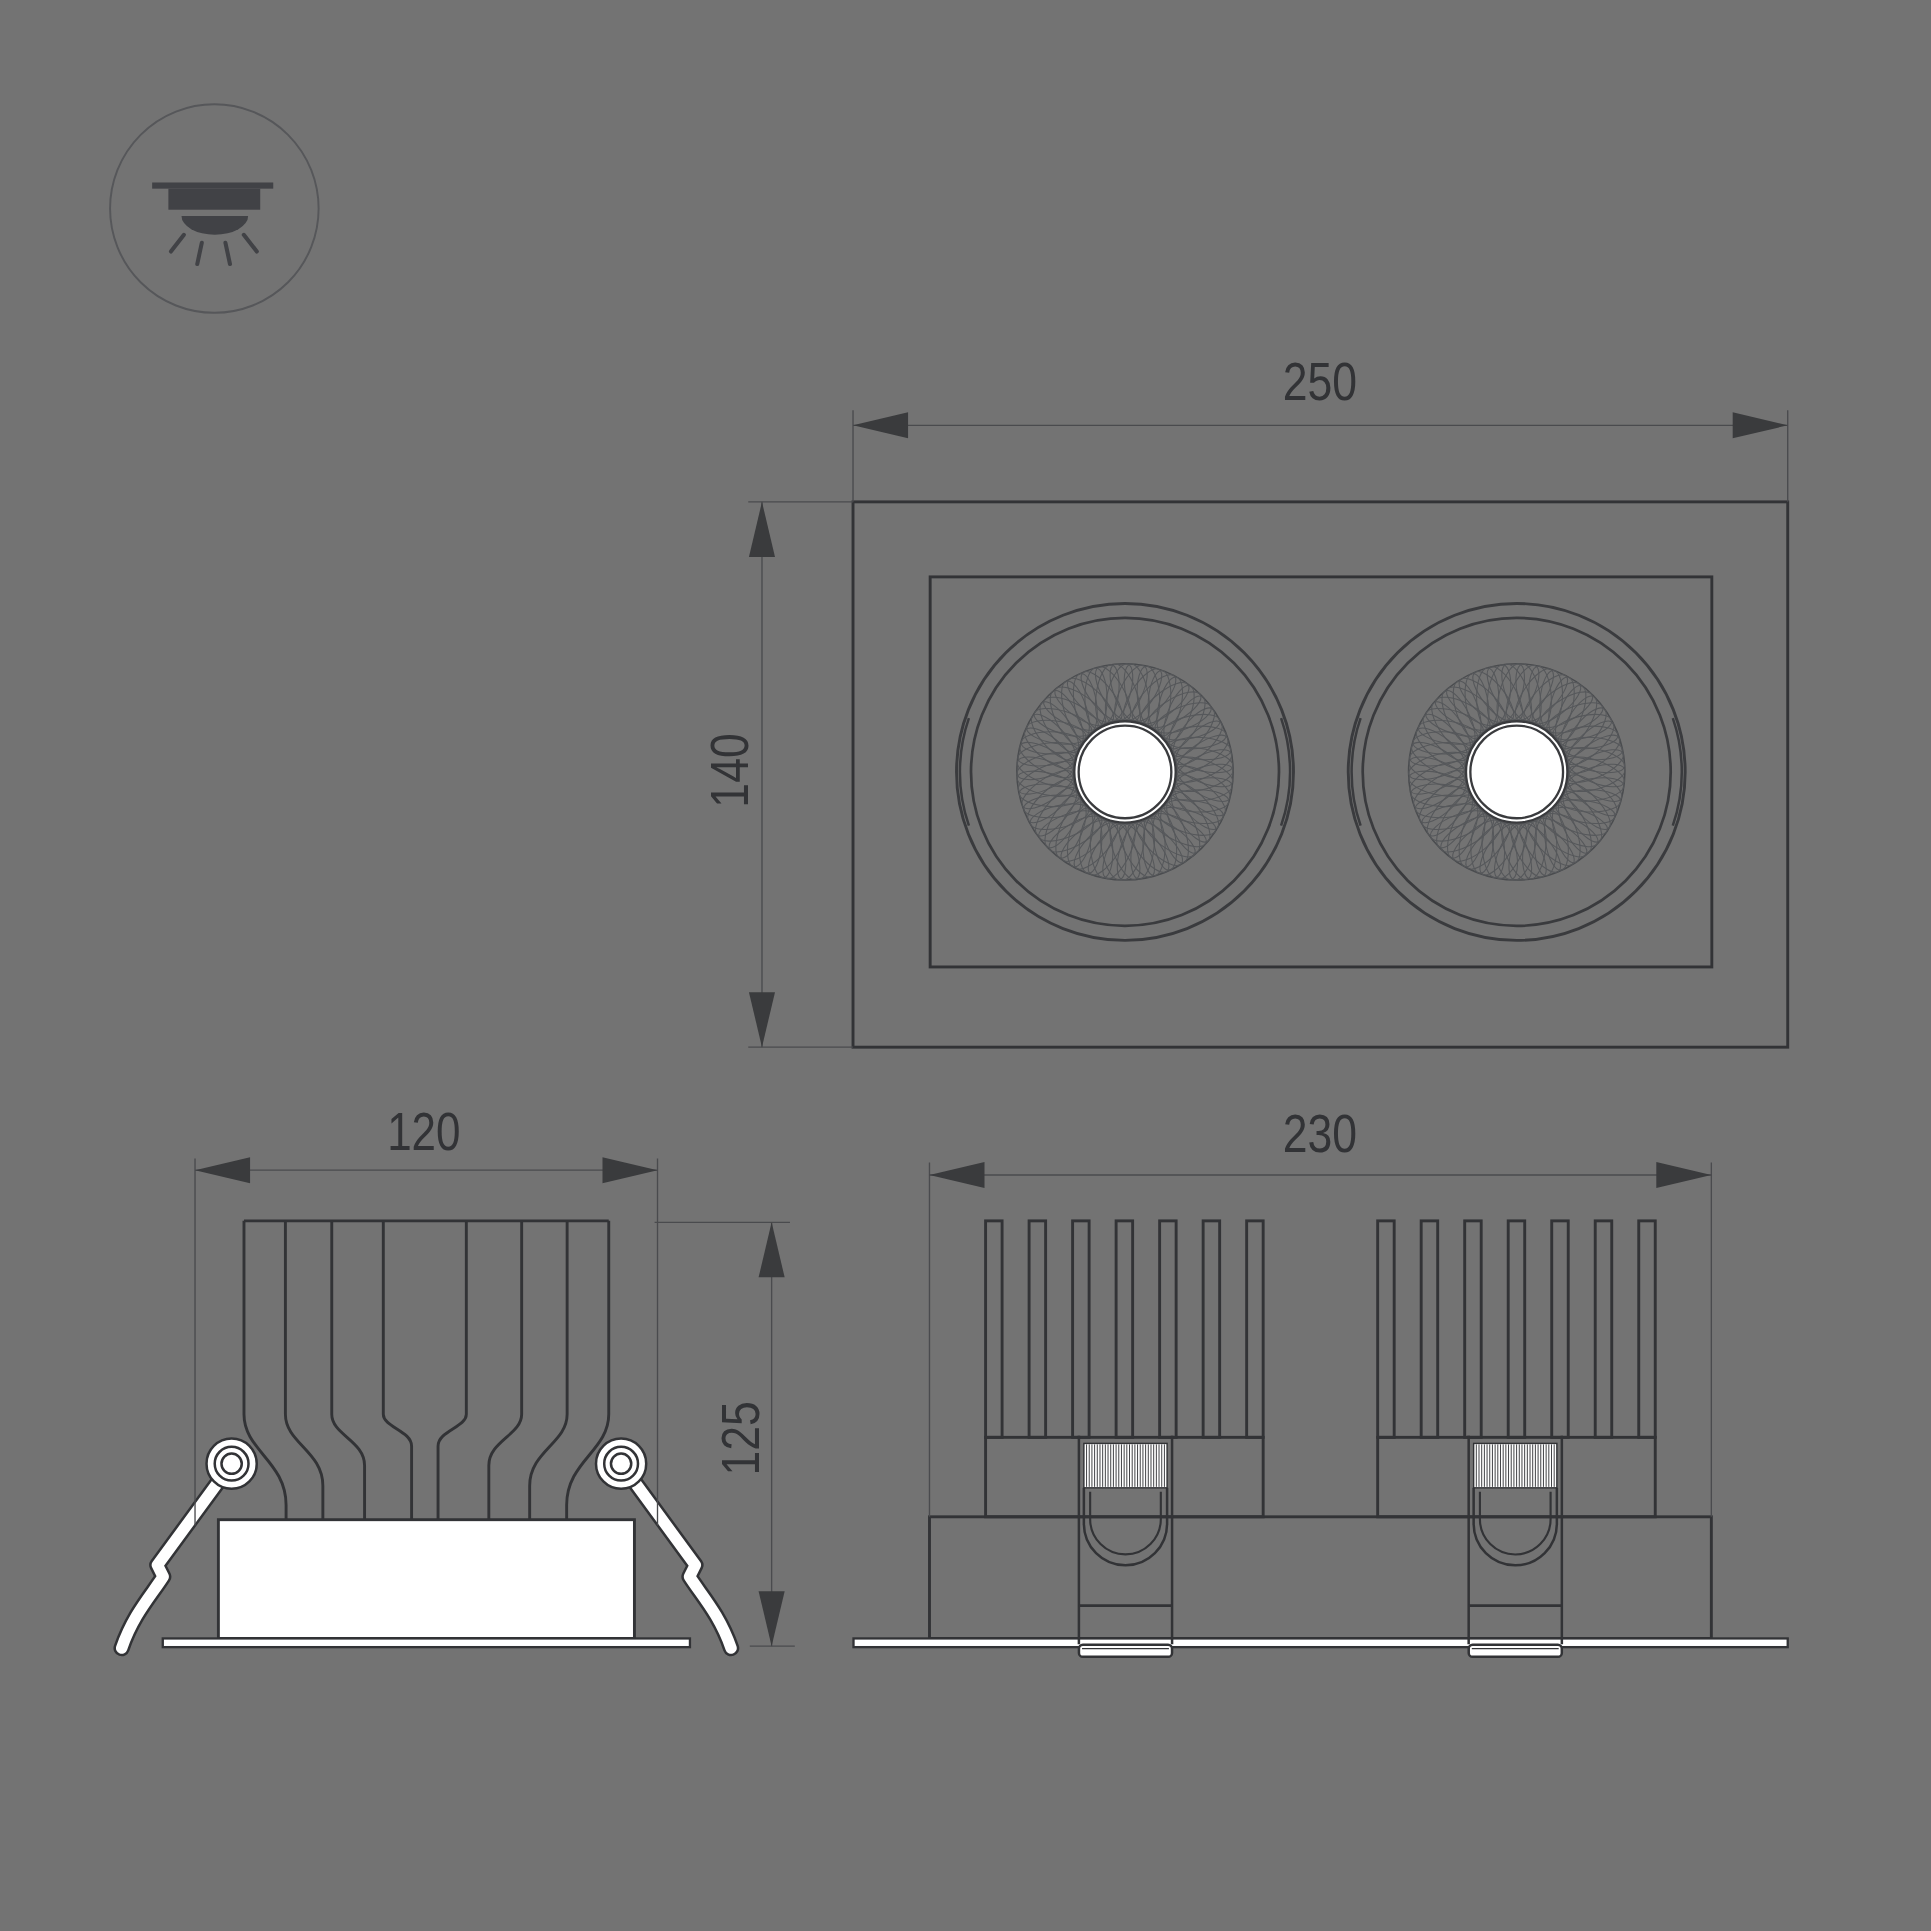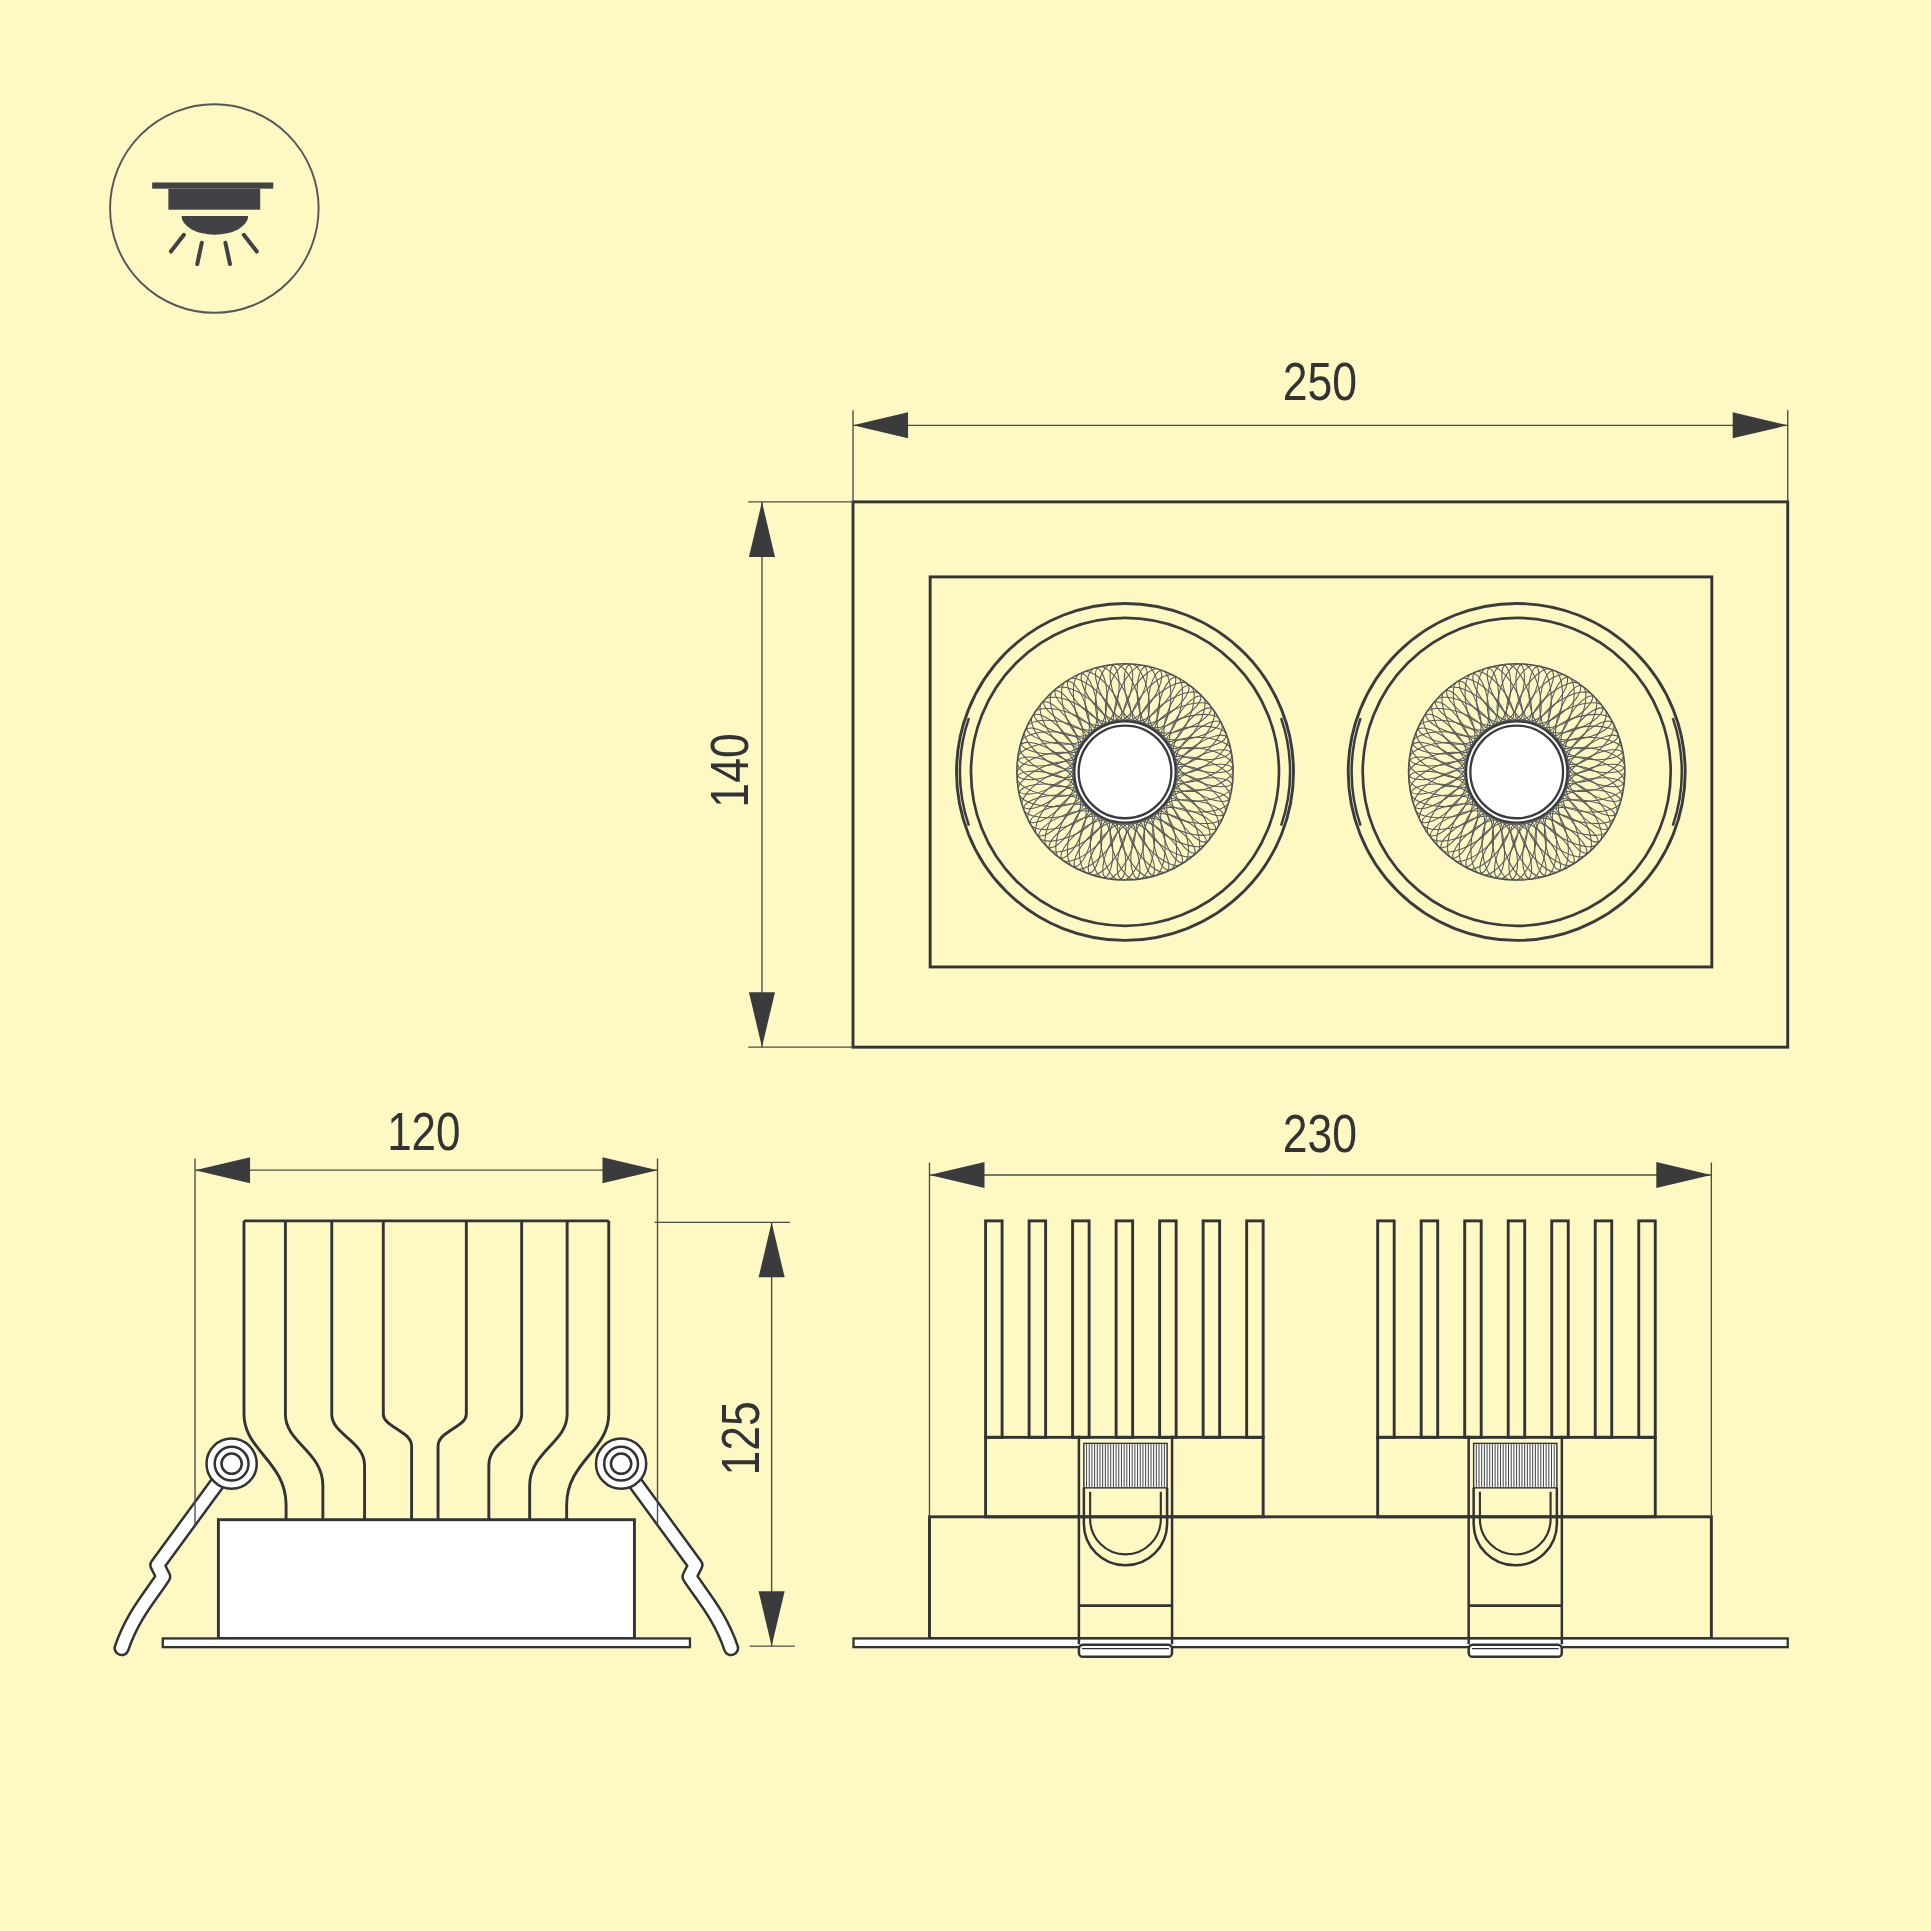--- a/index.html
+++ b/index.html
@@ -1,16 +1,16 @@
 <!DOCTYPE html>
 <html><head>
 <meta charset="utf-8">
 <style>
   html,body{margin:0;padding:0;background:#ffffff;}
-  .stage{position:relative;width:1931px;height:1931px;background:#fef9c3;overflow:hidden;
+  .stage{position:relative;width:1931px;height:1931px;background:#737373;overflow:hidden;
          font-family:"Liberation Sans", sans-serif;}
   svg{display:block;}
   text{font-family:"Liberation Sans", sans-serif;}
 </style>
 </head>
 <body>
 
 <div class="stage">
 <svg viewBox="0 0 2000 2000" width="1931" height="1931">
 

